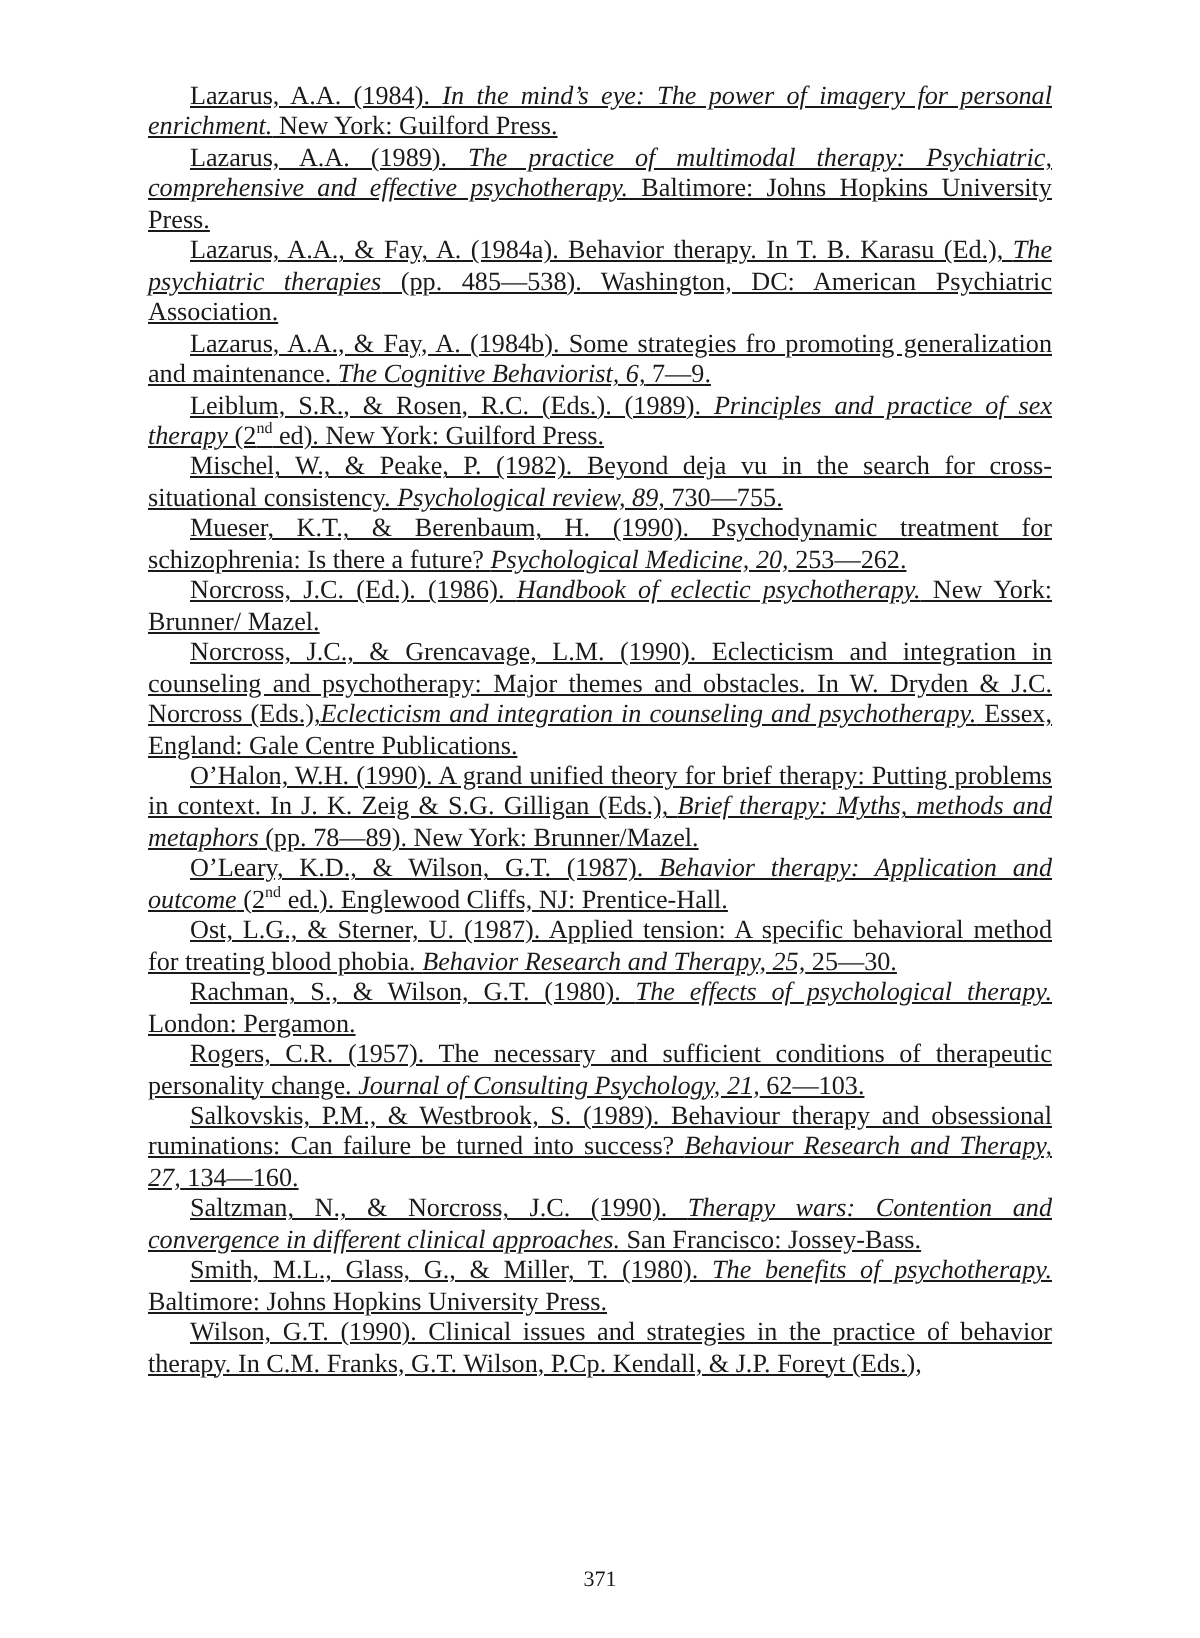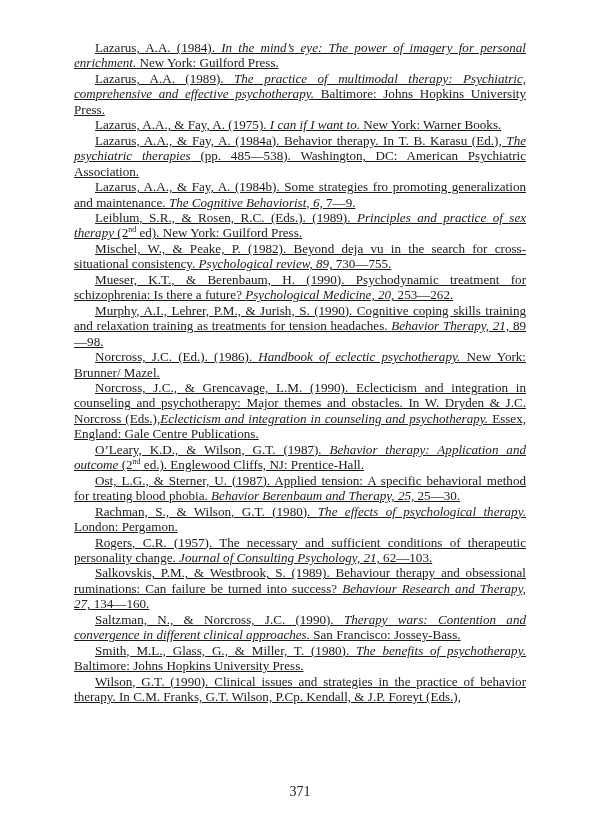--- a/index.html
+++ b/index.html
@@ -12,40 +12,39 @@
     font-family: "Liberation Serif", "DejaVu Serif", serif;
     font-size: 13.1px; line-height: 15.45px; color: #1a1a1a;
   }
   .ref {
     text-indent: 21px; text-align: justify; margin: 0; text-decoration: underline;
   }
   .ref i { font-style: italic; }
   .ref sup { font-size: 8px; line-height: 0; vertical-align: super; }
   .page-number {
     position: absolute; top: 784px; left: 0; width: 600px; text-align: center;
-    font-family: "Liberation Serif", "DejaVu Serif", serif; font-size: 14px; color: #1a1a1a;
+    font-family: "Liberation Serif", "DejaVu Serif", serif; font-size: 11px; color: #1a1a1a;
   }
 </style>
 </head>
 <body>
 
 <div class="page" id="ref-list">
     <p class="ref"><span>Lazarus, A.A. (1984). </span><i>In the mind’s eye: The power of imagery for personal enrichment.</i><span> New York: Guilford Press.</span></p>
     <p class="ref"><span>Lazarus, A.A. (1989). </span><i>The practice of multimodal therapy: Psychiatric, comprehensive and effective psychotherapy.</i><span> Baltimore: Johns Hopkins University Press.</span></p>
-    <p class="ref"><span>Lazarus, A.A., &amp; Fay, A. (1975). </span><i>I can if I want to.</i><span> New York: Warner Books.</span></p>
     <p class="ref"><span>Lazarus, A.A., &amp; Fay, A. (1984a). Behavior therapy. In T. B. Karasu (Ed.), </span><i>The psychiatric therapies</i><span> (pp. 485—538). Washington, DC: American Psychiatric Association.</span></p>
     <p class="ref"><span>Lazarus, A.A., &amp; Fay, A. (1984b). Some strategies fro promoting generalization and maintenance. </span><i>The Cognitive Behaviorist, 6,</i><span> 7—9.</span></p>
     <p class="ref"><span>Leiblum, S.R., &amp; Rosen, R.C. (Eds.). (1989). </span><i>Principles and practice of sex therapy</i><span> (2</span><sup>nd</sup><span> ed). New York: Guilford Press.</span></p>
     <p class="ref"><span>Mischel, W., &amp; Peake, P. (1982). Beyond deja vu in the search for cross-situational consistency. </span><i>Psychological review, 89,</i><span> 730—755.</span></p>
     <p class="ref"><span>Mueser, K.T., &amp; Berenbaum, H. (1990). Psychodynamic treatment for schizophrenia: Is there a future? </span><i>Psychological Medicine, 20,</i><span> 253—262.</span></p>
-    <p class="ref"><span>Murphy, A.I., Lehrer, P.M., &amp; Jurish, S. (1990). Cognitive coping skills training and relaxation training as treatments for tension headaches. </span><i>Behavior Therapy, 21,</i><span> 89—98.</span></p>
     <p class="ref"><span>Norcross, J.C. (Ed.). (1986). </span><i>Handbook of eclectic psychotherapy.</i><span> New York: Brunner/ Mazel.</span></p>
     <p class="ref"><span>Norcross, J.C., &amp; Grencavage, L.M. (1990). Eclecticism and integration in counseling and psychotherapy: Major themes and obstacles. In W. Dryden &amp; J.C. Norcross (Eds.),</span><i>Eclecticism and integration in counseling and psychotherapy.</i><span> Essex, England: Gale Centre Publications.</span></p>
+    <p class="ref"><span>O’Halon, W.H. (1990). A grand unified theory for brief therapy: Putting problems in context. In J. K. Zeig &amp; S.G. Gilligan (Eds.), </span><i>Brief therapy: Myths, methods and metaphors</i><span> (pp. 78—89). New York: Brunner/Mazel.</span></p>
     <p class="ref"><span>O’Leary, K.D., &amp; Wilson, G.T. (1987). </span><i>Behavior therapy: Application and outcome</i><span> (2</span><sup>nd</sup><span> ed.). Englewood Cliffs, NJ: Prentice-Hall.</span></p>
-    <p class="ref"><span>Ost, L.G., &amp; Sterner, U. (1987). Applied tension: A specific behavioral method for treating blood phobia. </span><i>Behavior Berenbaum and Therapy, 25,</i><span> 25—30.</span></p>
+    <p class="ref"><span>Ost, L.G., &amp; Sterner, U. (1987). Applied tension: A specific behavioral method for treating blood phobia. </span><i>Behavior Research and Therapy, 25,</i><span> 25—30.</span></p>
     <p class="ref"><span>Rachman, S., &amp; Wilson, G.T. (1980). </span><i>The effects of psychological therapy.</i><span> London: Pergamon.</span></p>
     <p class="ref"><span>Rogers, C.R. (1957). The necessary and sufficient conditions of therapeutic personality change. </span><i>Journal of Consulting Psychology, 21,</i><span> 62—103.</span></p>
     <p class="ref"><span>Salkovskis, P.M., &amp; Westbrook, S. (1989). Behaviour therapy and obsessional ruminations: Can failure be turned into success? </span><i>Behaviour Research and Therapy, 27,</i><span> 134—160.</span></p>
     <p class="ref"><span>Saltzman, N., &amp; Norcross, J.C. (1990). </span><i>Therapy wars: Contention and convergence in different clinical approaches.</i><span> San Francisco: Jossey-Bass.</span></p>
     <p class="ref"><span>Smith, M.L., Glass, G., &amp; Miller, T. (1980). </span><i>The benefits of psychotherapy.</i><span> Baltimore: Johns Hopkins University Press.</span></p>
     <p class="ref"><span>Wilson, G.T. (1990). Clinical issues and strategies in the practice of behavior therapy. In C.M. Franks, G.T. Wilson, P.Cp. Kendall, &amp; J.P. Foreyt (Eds.), </span></p>
   </div>
 <div class="page-number">371</div>
 
 </body></html>

